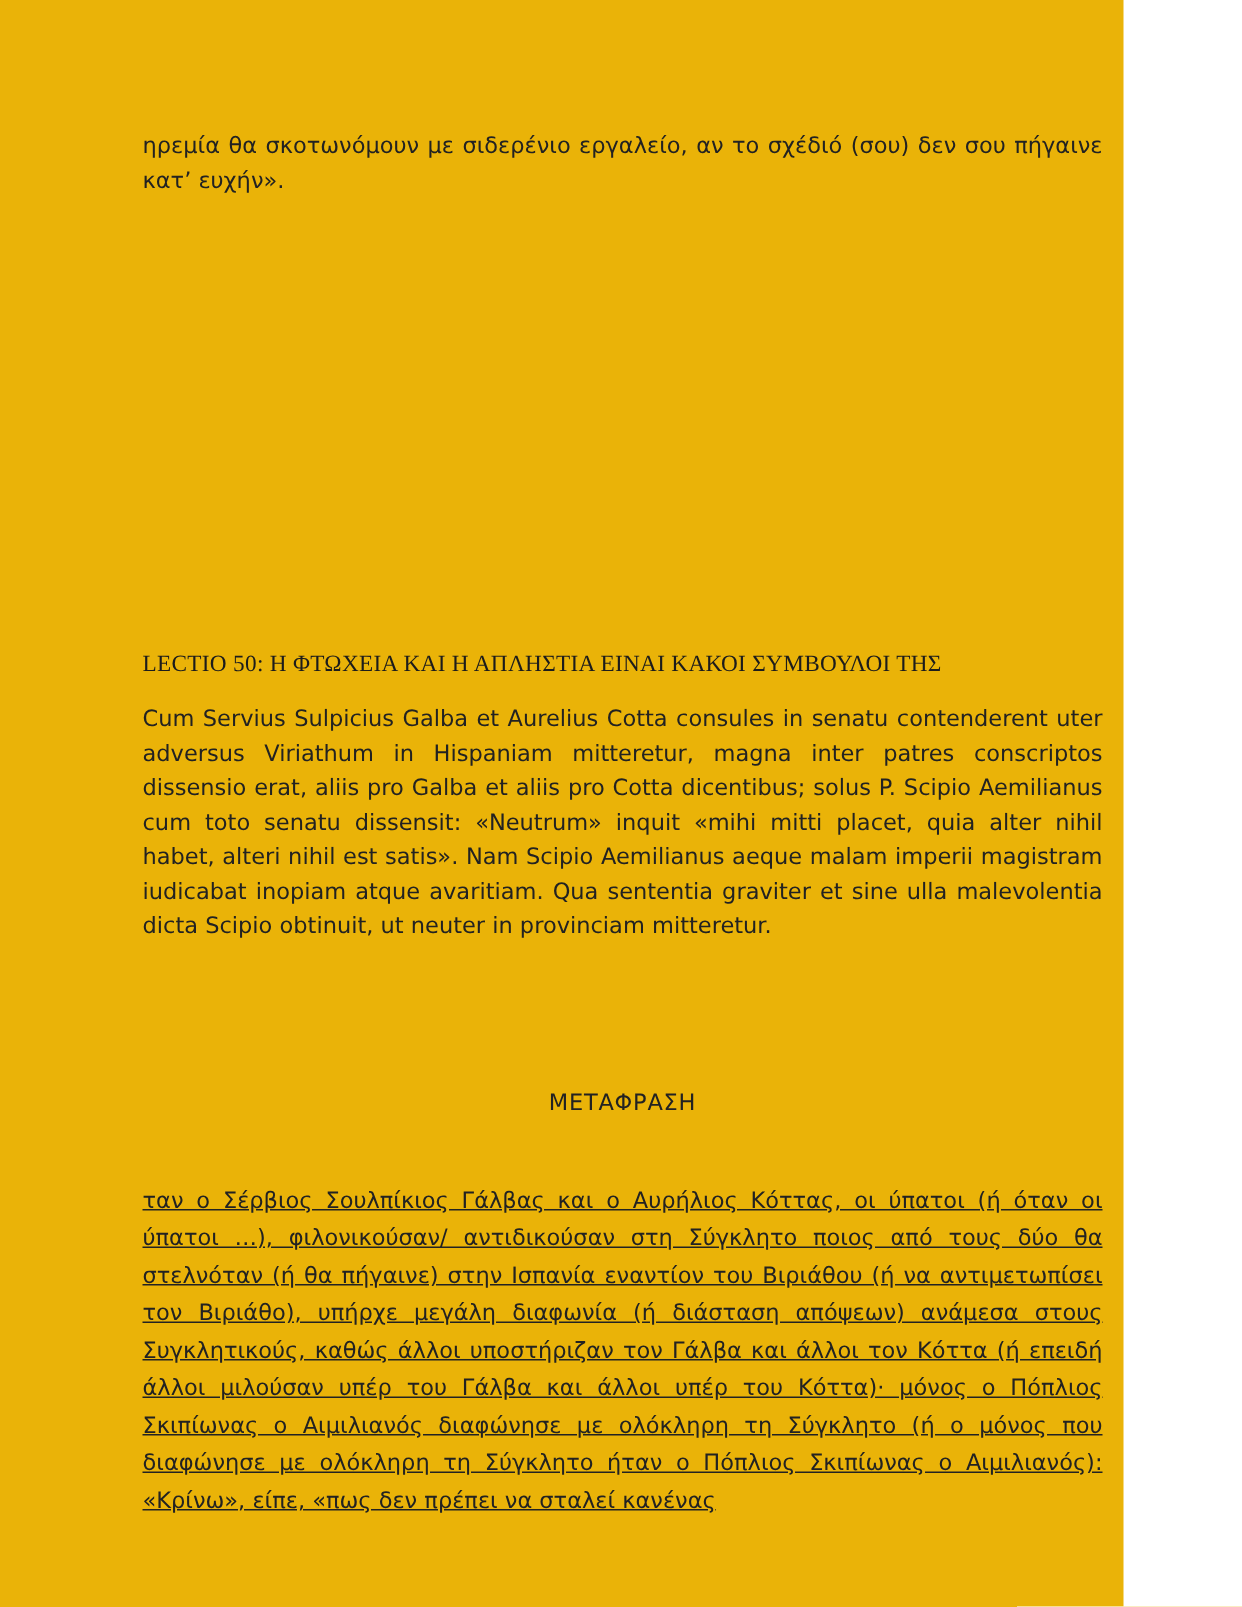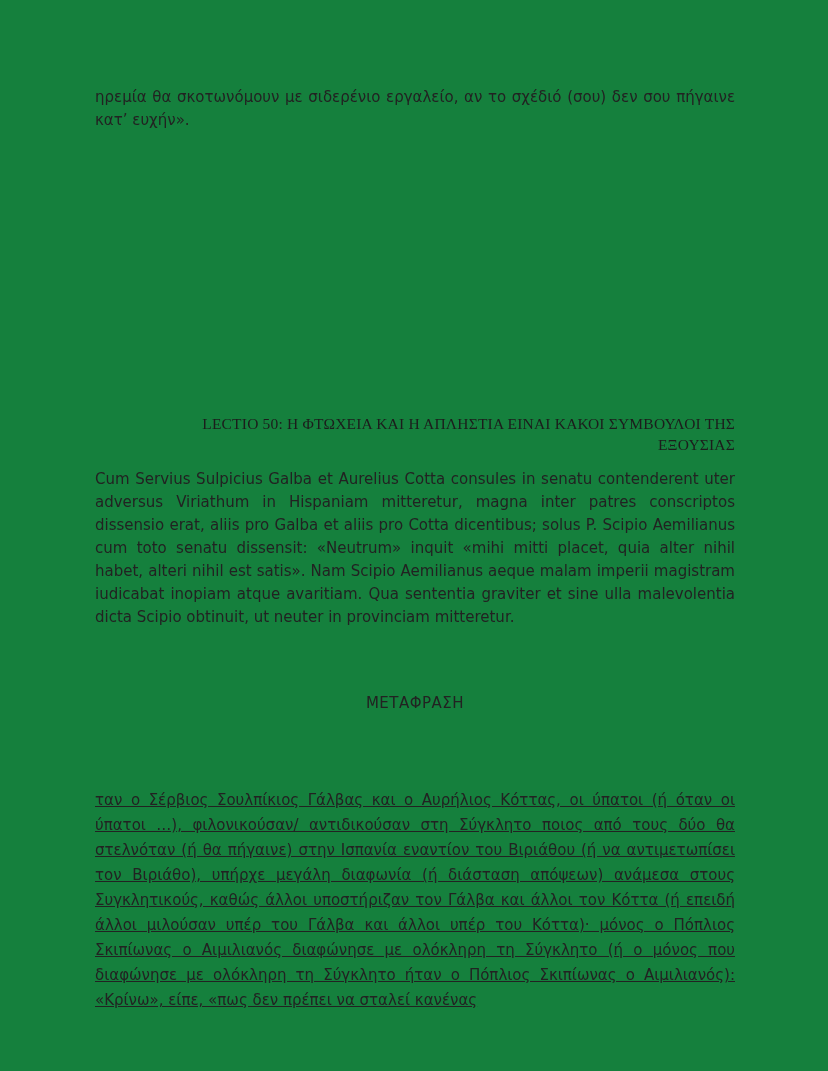--- a/index.html
+++ b/index.html
@@ -2,58 +2,58 @@
 <html><head>
 <meta charset="utf-8">
 <style>
   html, body {
     margin: 0;
     padding: 0;
     background: #ffffff;
   }
   .page {
     position: relative;
-    width: 828px;
+    width: 749px;
     height: 1071px;
-    background: #15803d;
+    background: #eab308;
     overflow: hidden;
     font-family: "DejaVu Sans", "Liberation Sans", sans-serif;
     color: #1f1f1f;
   }
   .textblock {
     position: absolute;
     left: 95px;
     width: 640px;
     margin: 0;
   }
   .body-text {
     font-size: 15px;
     text-align: justify;
     color: #222222;
   }
   .top-fragment {
     top: 86px;
     line-height: 23px;
   }
   .lectio-title {
-    top: 413px;
-    text-align: right;
+    top: 432px;
+    text-align: left;
     font-family: "Liberation Serif", "DejaVu Serif", serif;
     font-size: 15.5px;
     font-weight: 400;
     line-height: 21px;
     color: #1c1c1c;
     letter-spacing: 0.2px;
   }
   .latin-paragraph {
     top: 468px;
     line-height: 23px;
   }
   .metafrasi-heading {
-    top: 694px;
+    top: 726px;
     text-align: center;
     font-size: 15px;
     font-weight: 400;
     color: #222222;
     letter-spacing: 0.5px;
   }
   .translation-paragraph {
     top: 788px;
     line-height: 25px;
     text-decoration: underline;
@@ -64,21 +64,20 @@
 </style>
 </head>
 <body>
 
 <div class="page">
 
   <p class="textblock body-text top-fragment">ηρεμία θα σκοτωνόμουν με σιδερένιο εργαλείο, αν το σχέδιό (σου) δεν σου πήγαινε κατ’ ευχήν».</p>
 
   <h1 class="textblock lectio-title">
     <span class="title-line">LECTIO 50: Η ΦΤΩΧΕΙΑ ΚΑΙ Η ΑΠΛΗΣΤΙΑ ΕΙΝΑΙ ΚΑΚΟΙ ΣΥΜΒΟΥΛΟΙ ΤΗΣ</span>
-    <span class="title-line">ΕΞΟΥΣΙΑΣ</span>
   </h1>
 
   <p class="textblock body-text latin-paragraph">Cum Servius Sulpicius Galba et Aurelius Cotta consules in senatu contenderent uter adversus Viriathum in Hispaniam mitteretur, magna inter patres conscriptos dissensio erat, aliis pro Galba et aliis pro Cotta dicentibus; solus P. Scipio Aemilianus cum toto senatu dissensit: «Neutrum» inquit «mihi mitti placet, quia alter nihil habet, alteri nihil est satis». Nam Scipio Aemilianus aeque malam imperii magistram iudicabat inopiam atque avaritiam. Qua sententia graviter et sine ulla malevolentia dicta Scipio obtinuit, ut neuter in provinciam mitteretur.</p>
 
   <h2 class="textblock metafrasi-heading">ΜΕΤΑΦΡΑΣΗ</h2>
 
   <p class="textblock body-text translation-paragraph">ταν ο Σέρβιος Σουλπίκιος Γάλβας και ο Αυρήλιος Κόττας, οι ύπατοι (ή όταν οι ύπατοι …), φιλονικούσαν/ αντιδικούσαν στη Σύγκλητο ποιος από τους δύο θα στελνόταν (ή θα πήγαινε) στην Ισπανία εναντίον του Βιριάθου (ή να αντιμετωπίσει τον Βιριάθο), υπήρχε μεγάλη διαφωνία (ή διάσταση απόψεων) ανάμεσα στους Συγκλητικούς, καθώς άλλοι υποστήριζαν τον Γάλβα και άλλοι τον Κόττα (ή επειδή άλλοι μιλούσαν υπέρ του Γάλβα και άλλοι υπέρ του Κόττα)· μόνος ο Πόπλιος Σκιπίωνας ο Αιμιλιανός διαφώνησε με ολόκληρη τη Σύγκλητο (ή ο μόνος που διαφώνησε με ολόκληρη τη Σύγκλητο ήταν ο Πόπλιος Σκιπίωνας ο Αιμιλιανός): «Κρίνω», είπε, «πως δεν πρέπει να σταλεί κανένας</p>
 
 </div>
 

